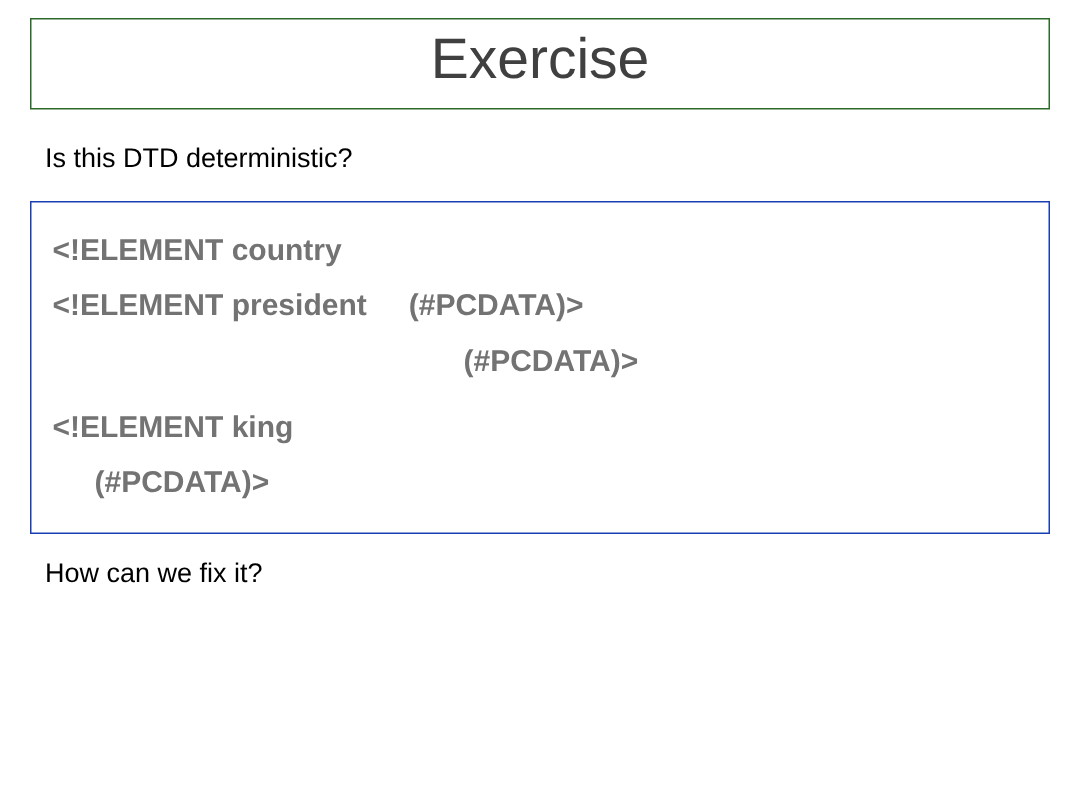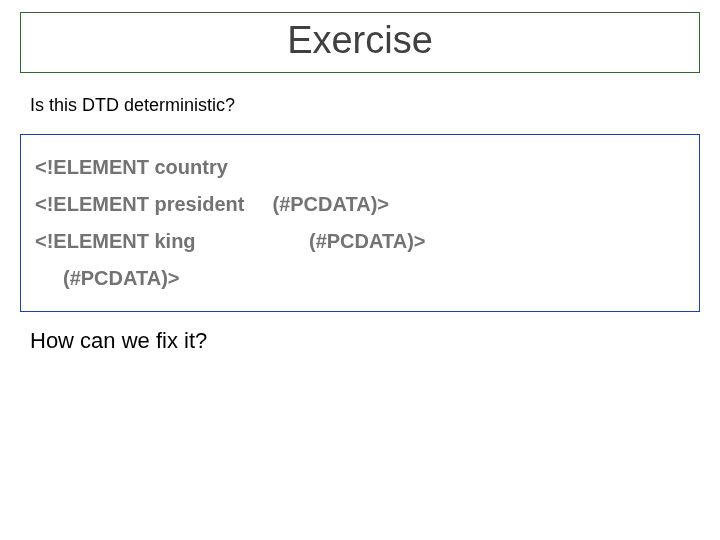--- a/index.html
+++ b/index.html
@@ -41,41 +41,41 @@
   }
   .code-col1 {
     white-space: pre;
   }
   .code-col2 {
     white-space: pre;
     margin-left: 28px;
   }
   .question2 {
     margin: 16px 0 0 30px;
-    font-size: 22px;
+    font-size: 18px;
     color: #000;
   }
 </style>
 </head>
 <body>
 
 <div class="title-box">
   <span class="title-text">Exercise</span>
 </div>
 
 <div class="question1">Is this DTD deterministic?</div>
 
 <div class="code-box">
   <div>&lt;!ELEMENT country</div>
   <div class="code-row">
     <span class="code-col1">&lt;!ELEMENT president</span>
     <span class="code-col2">(#PCDATA)&gt;</span>
   </div>
   <div class="code-row">
-    <span class="code-col1" style="min-width:246px;">&lt;!ELEMENT king</span>
+    <span class="code-col1" style="min-width:246px;margin-top:44px;">&lt;!ELEMENT king</span>
     <span class="code-col2">(#PCDATA)&gt;</span>
   </div>
   <div class="code-row">
     <span class="code-col2">(#PCDATA)&gt;</span>
   </div>
 </div>
 
 <div class="question2">How can we fix it?</div>
 
 </body></html>

